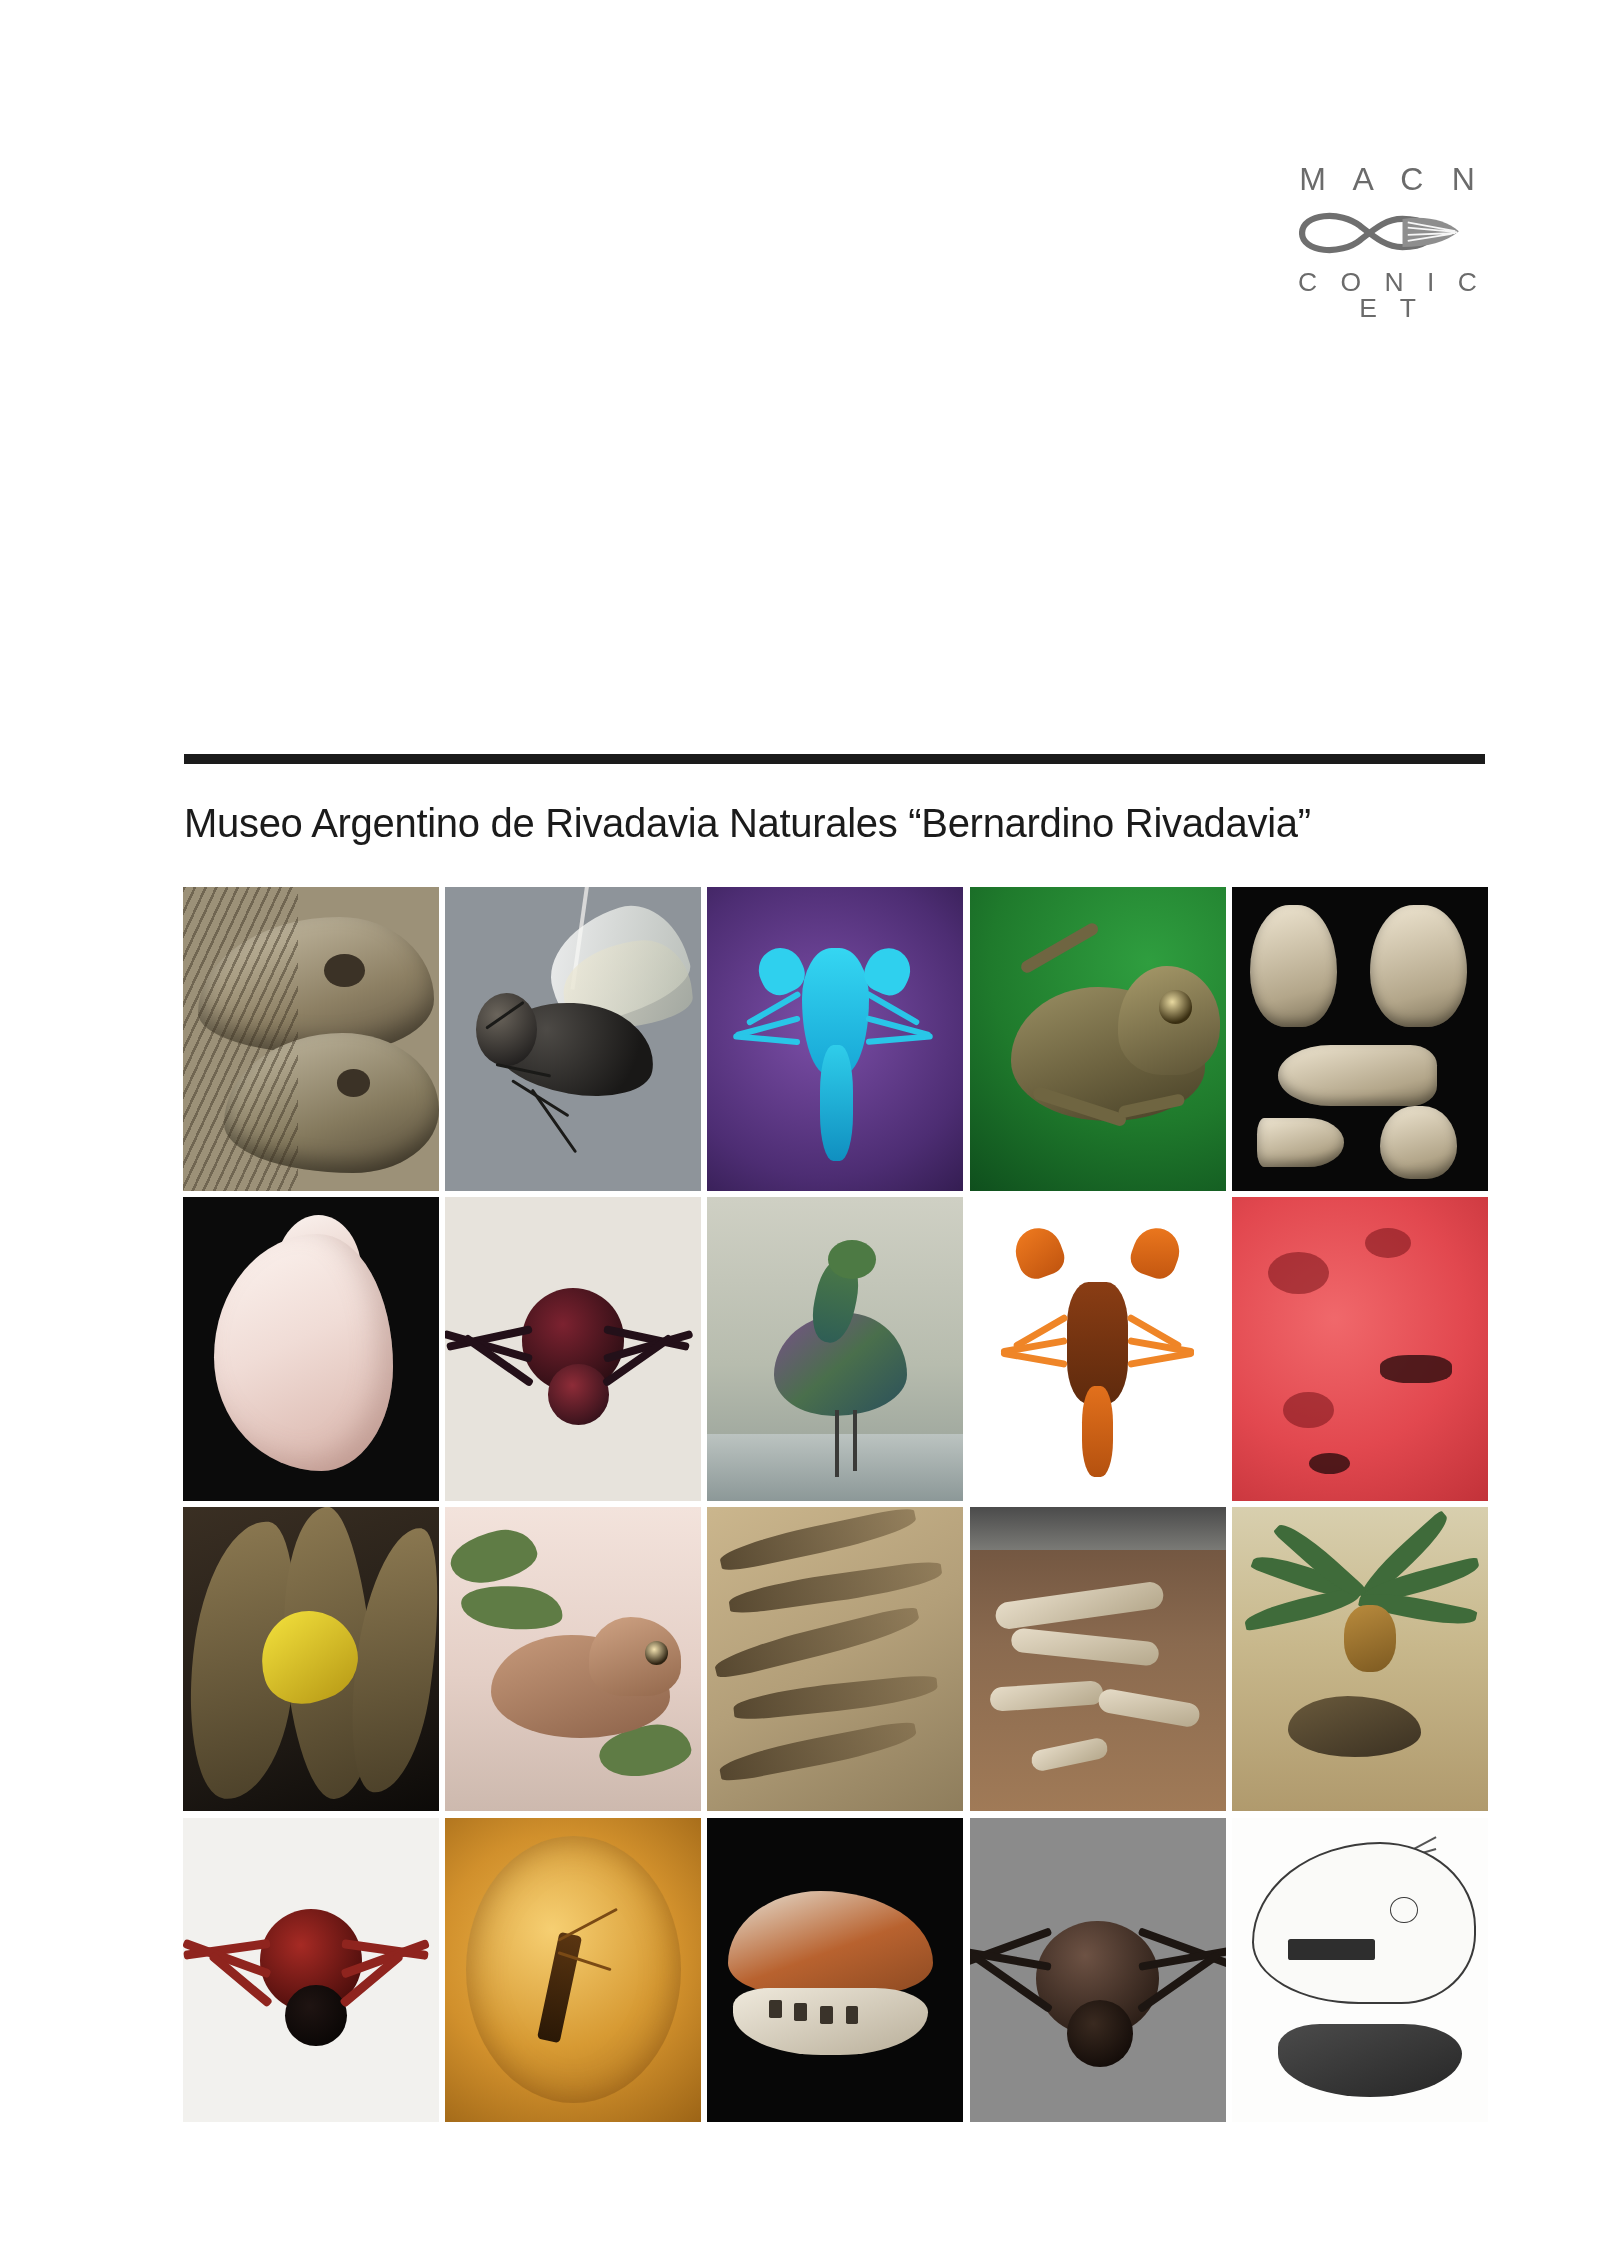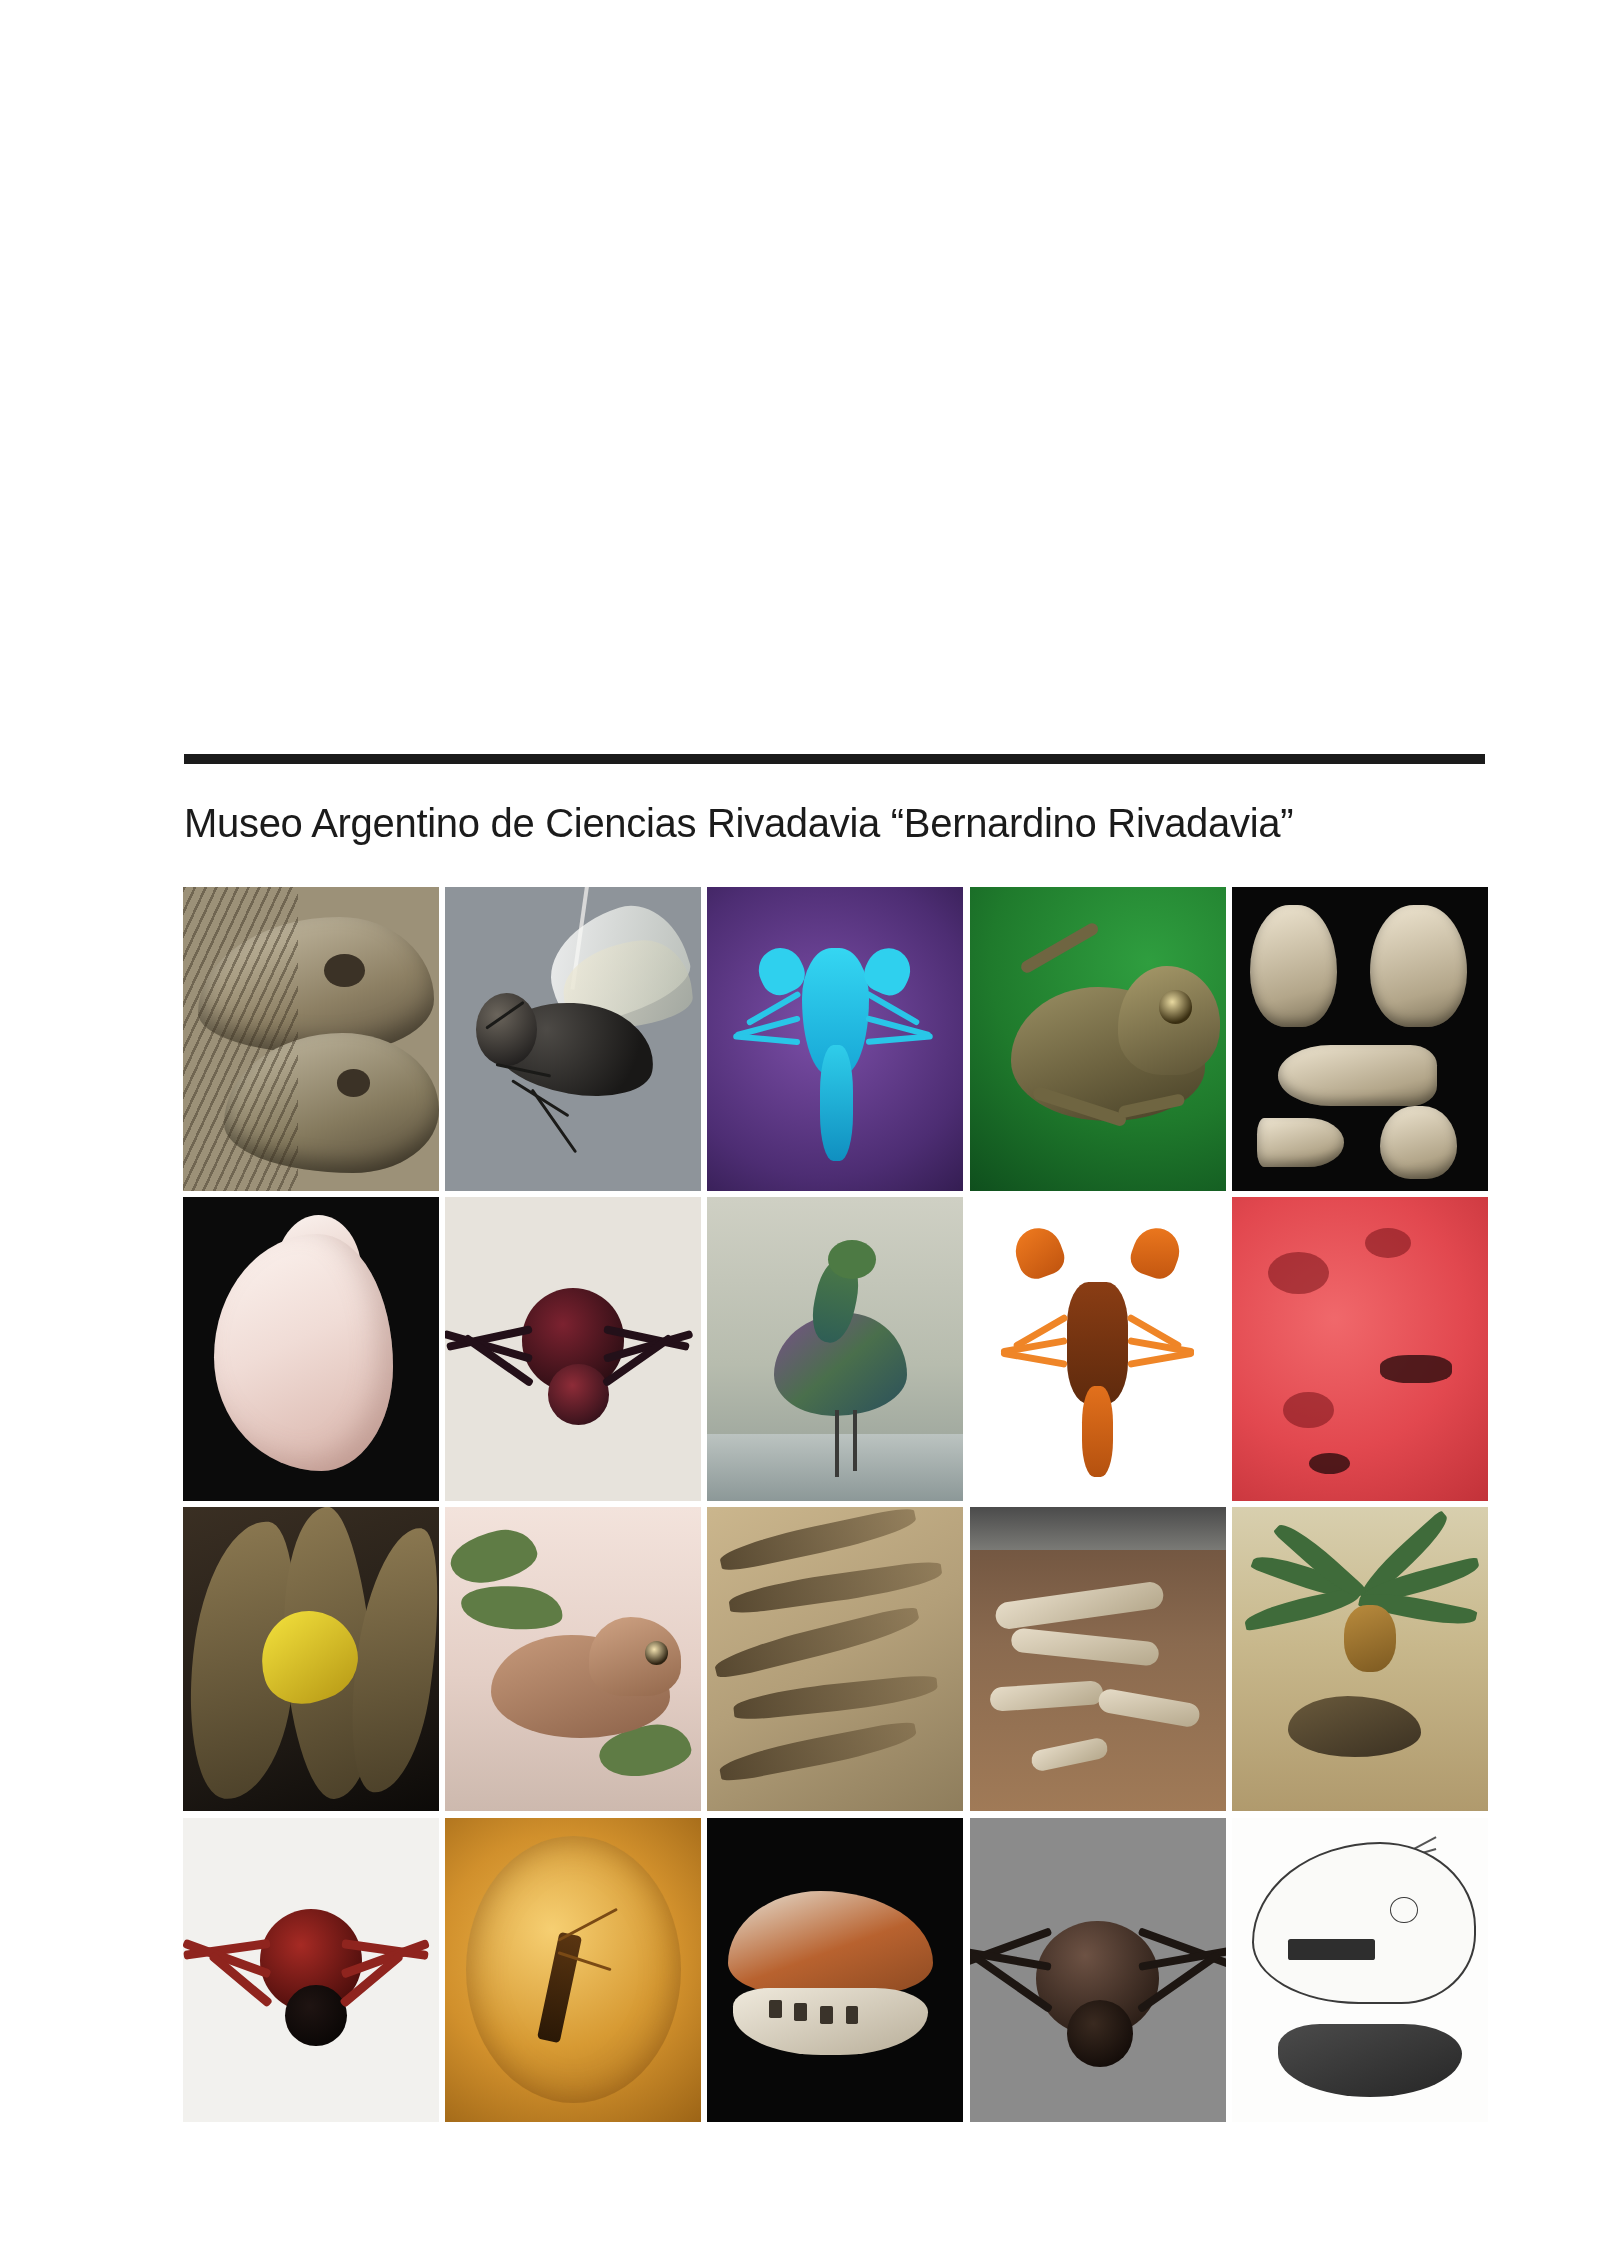--- a/index.html
+++ b/index.html
@@ -418,25 +418,37 @@
     background: linear-gradient(160deg,#4b4b4b,#262626);
     border-radius: 25% 35% 55% 55% / 35% 45% 65% 65%;
   }
   .c20 .whisker { position:absolute; height:1.8px; background:#555; transform-origin:100% 50%; }
 </style>
 </head>
 <body>
 
 <div class="page">
 
+  <div class="logo-block">
+    <div class="logo-macn">M A C N</div>
+    <div class="logo-mark">
+      <svg width="185" height="64" viewBox="0 0 210 72" aria-hidden="true">
+        <path d="M8 36 C8 14, 52 10, 74 28 C92 42, 104 52, 122 52 C146 52, 160 42, 160 30" fill="none" stroke="#6f6f6f" stroke-width="7" stroke-linecap="round"></path>
+        <path d="M8 36 C8 58, 52 62, 74 44 C92 30, 104 20, 122 20 C146 20, 160 30, 160 42" fill="none" stroke="#6f6f6f" stroke-width="7" stroke-linecap="round"></path>
+        <path d="M122 52 C150 52, 172 46, 186 34 C172 22, 150 16, 122 20 Z" fill="#8e8e8e"></path>
+        <path d="M128 24 L182 34 M128 30 L184 35 M128 38 L182 36 M128 45 L178 37" stroke="#f6f6f6" stroke-width="2"></path>
+      </svg>
+    </div>
+    <div class="logo-conicet">C O N I C E T</div>
+  </div>
 
 
   <div class="rule"></div>
 
-  <div class="subtitle">Museo Argentino de Ciencias Rivadavia “Bernardino Rivadavia”</div>
+  <div class="subtitle">Museo Argentino de Rivadavia Naturales “Bernardino Rivadavia”</div>
 
   <div class="grid">
 
     <div class="cell c1">
       <div class="art">
         <div class="sk1"></div>
           <div class="sk2"></div>
         <div class="eye1"></div>
           <div class="eye2"></div>
         <div class="stripes"></div>

